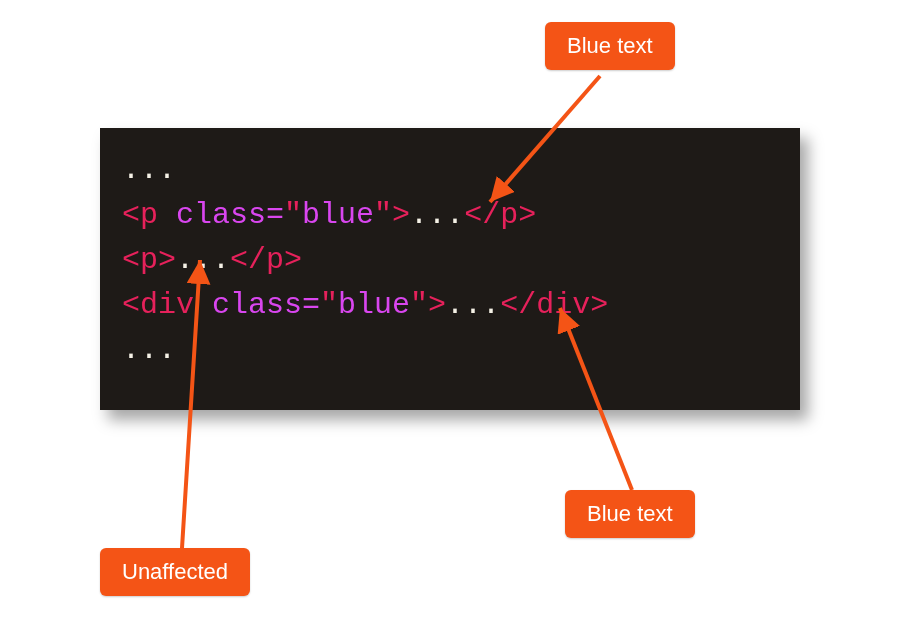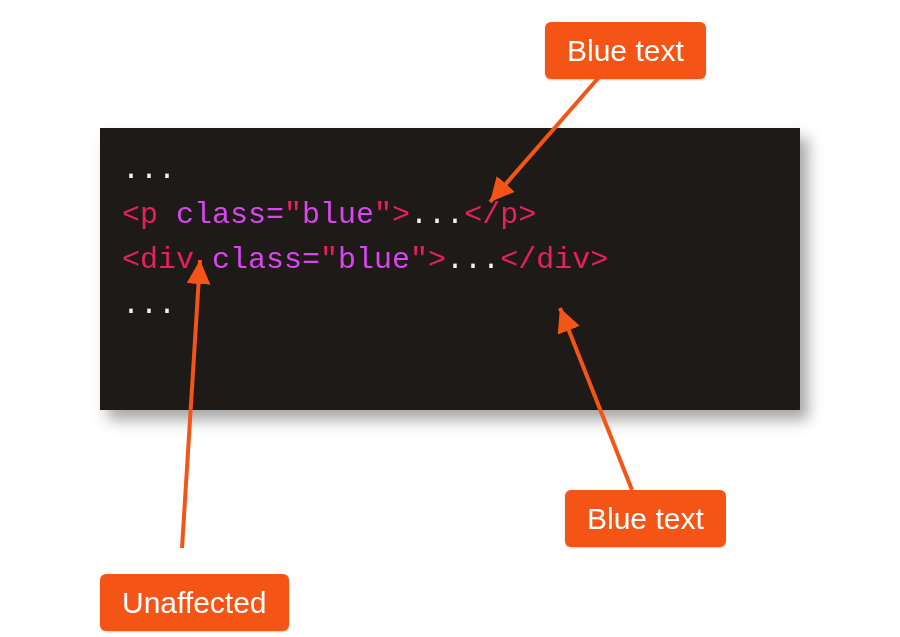--- a/index.html
+++ b/index.html
@@ -34,21 +34,21 @@
   .tok-punc   { color: #f5f1e6; }  
   .tok-attr   { color: #d946ef; }  
   .tok-tag    { color: #e6215b; }
 
   .callout {
     position: absolute;
     background: #f45416;
     color: #ffffff;
     border-radius: 6px;
     padding: 12px 22px;
-    font-size: 30px;
+    font-size: 22px;
     line-height: 1.1;
     white-space: nowrap;
     box-shadow: 0 1px 2px rgba(0,0,0,0.2);
   }
   svg.arrows {
     position: absolute;
     left: 0; top: 0;
     width: 900px; height: 637px;
     pointer-events: none;
   }
@@ -57,29 +57,30 @@
 <body>
 
 <div class="stage">
 
   <div class="code-panel">
 
     <div class="code-line"><span class="tok-punc">...</span></div>
 
     <div class="code-line"><span class="tok-tag">&lt;p </span><span class="tok-attr">class=</span><span class="tok-tag">"</span><span class="tok-attr">blue</span><span class="tok-tag">"</span><span class="tok-tag">&gt;</span><span class="tok-punc">...</span><span class="tok-tag">&lt;/p&gt;</span></div>
 
+    <div class="code-line"><span class="tok-tag">&lt;p&gt;</span><span class="tok-punc">...</span><span class="tok-tag">&lt;/p&gt;</span></div>
 
     <div class="code-line"><span class="tok-tag">&lt;div </span><span class="tok-attr">class=</span><span class="tok-tag">"</span><span class="tok-attr">blue</span><span class="tok-tag">"</span><span class="tok-tag">&gt;</span><span class="tok-punc">...</span><span class="tok-tag">&lt;/div&gt;</span></div>
 
     <div class="code-line"><span class="tok-punc">...</span></div>
   </div>
 
   <div class="callout" style="left:545px; top:22px;">Blue text</div>
   <div class="callout" style="left:565px; top:490px;">Blue text</div>
-  <div class="callout" style="left:100px; top:548px;margin-top:26px;">Unaffected</div>
+  <div class="callout" style="left:100px; top:548px;">Unaffected</div>
 
   <svg class="arrows">
     <defs>
       <marker id="arrowhead" markerWidth="8" markerHeight="8" refX="6" refY="3" orient="auto">
         <path d="M0,0 L6,3 L0,6 Z" fill="#f45416"></path>
       </marker>
     </defs>
 
     <line x1="600" y1="76" x2="490" y2="202" stroke="#f45416" stroke-width="4" marker-end="url(#arrowhead)"></line>
 

